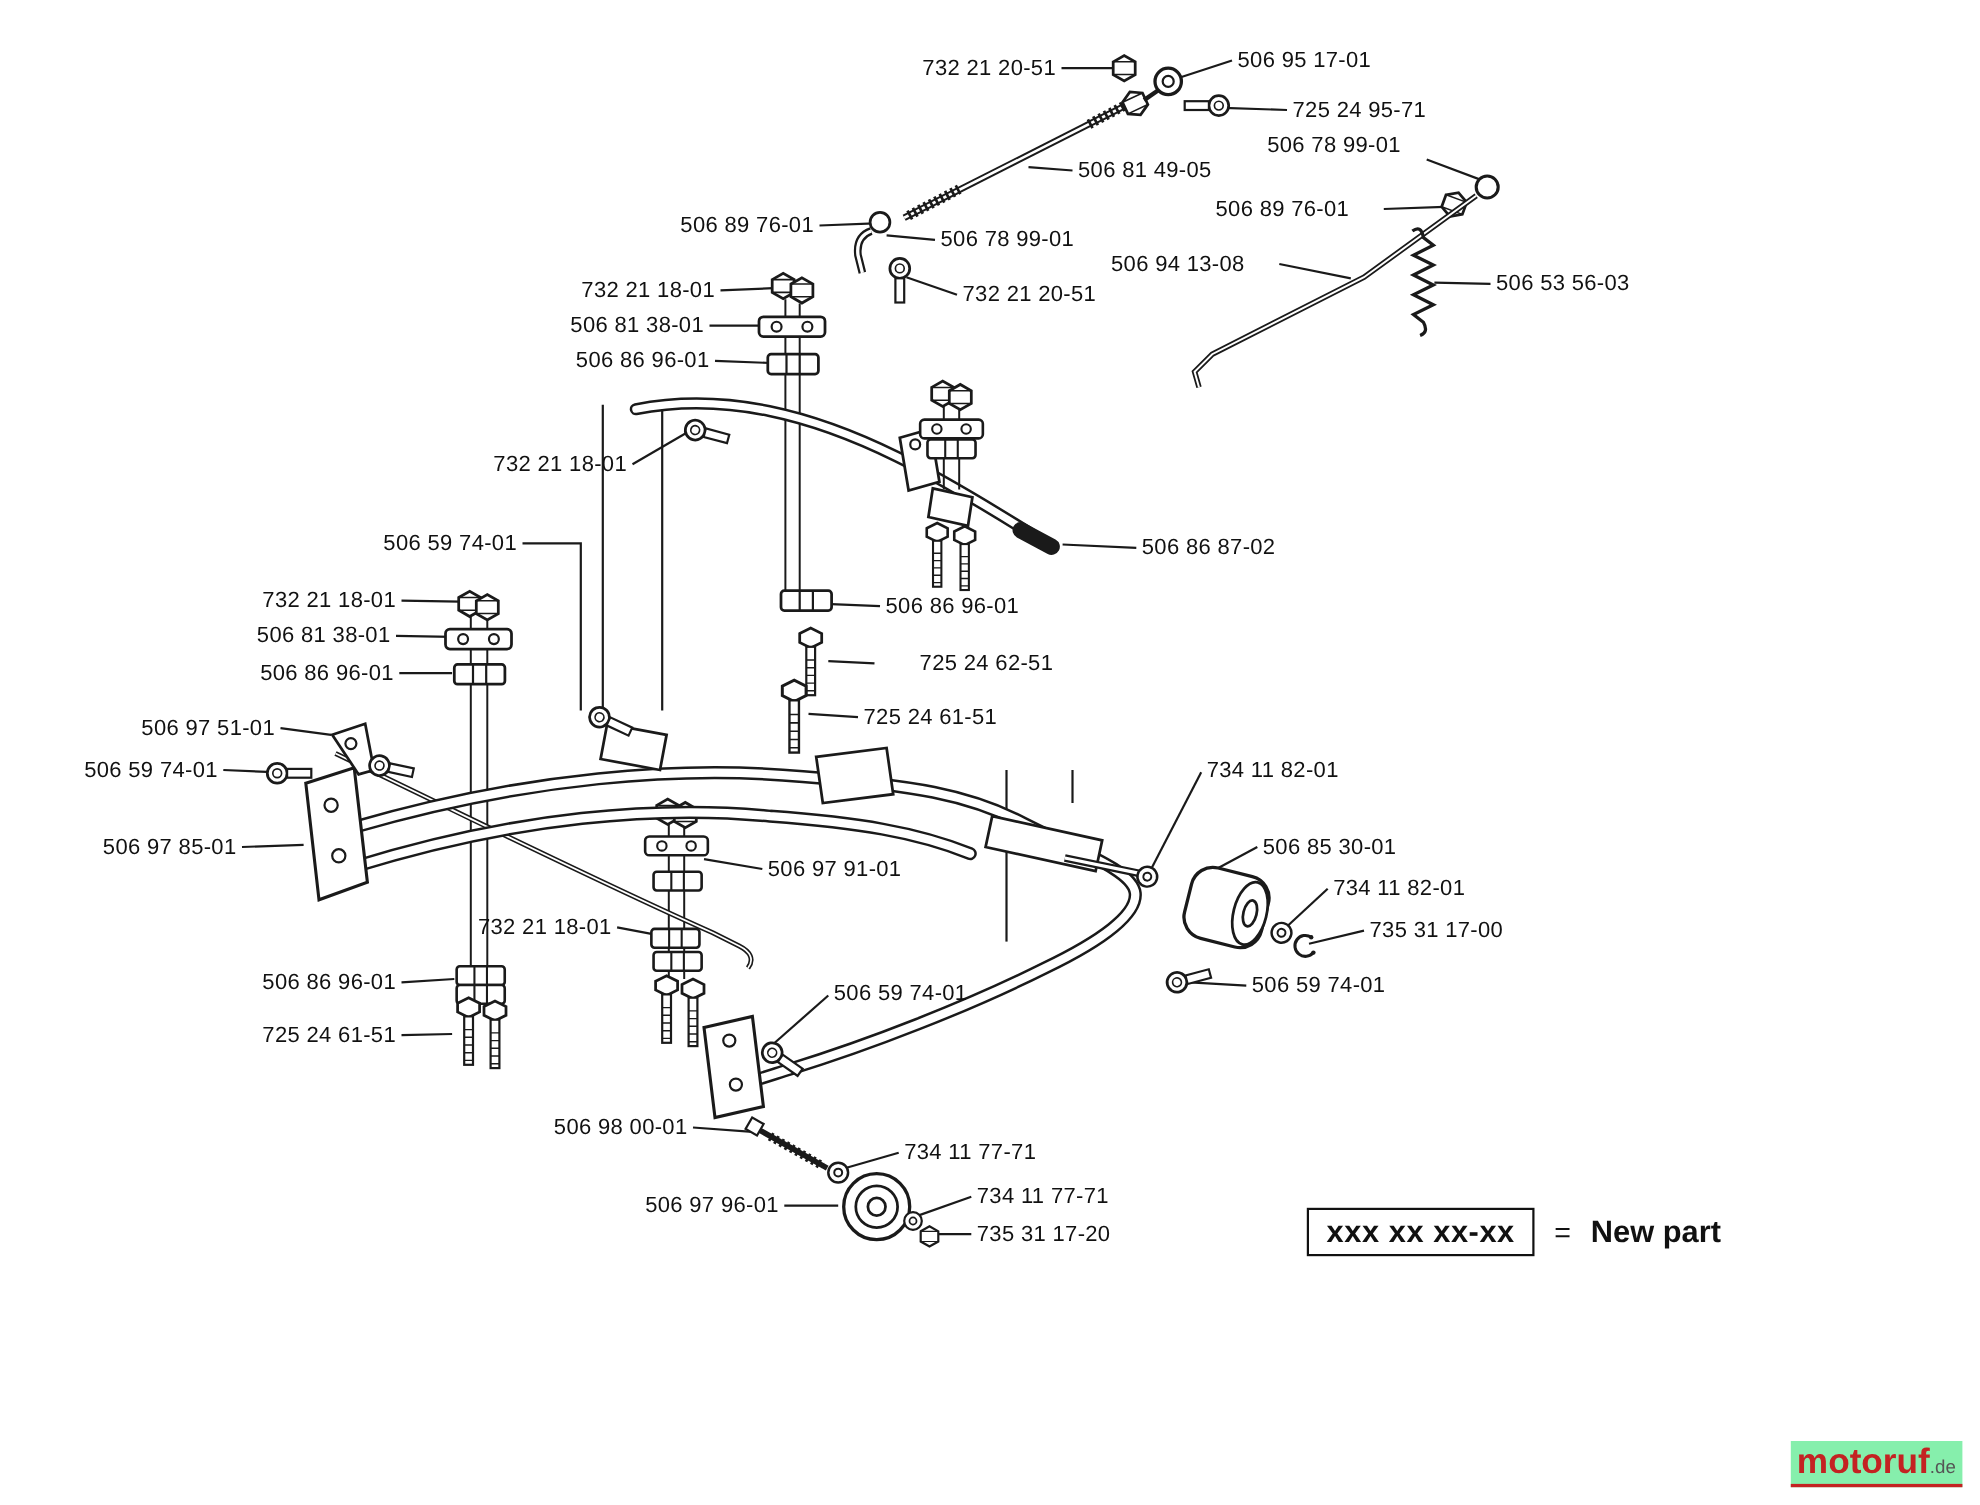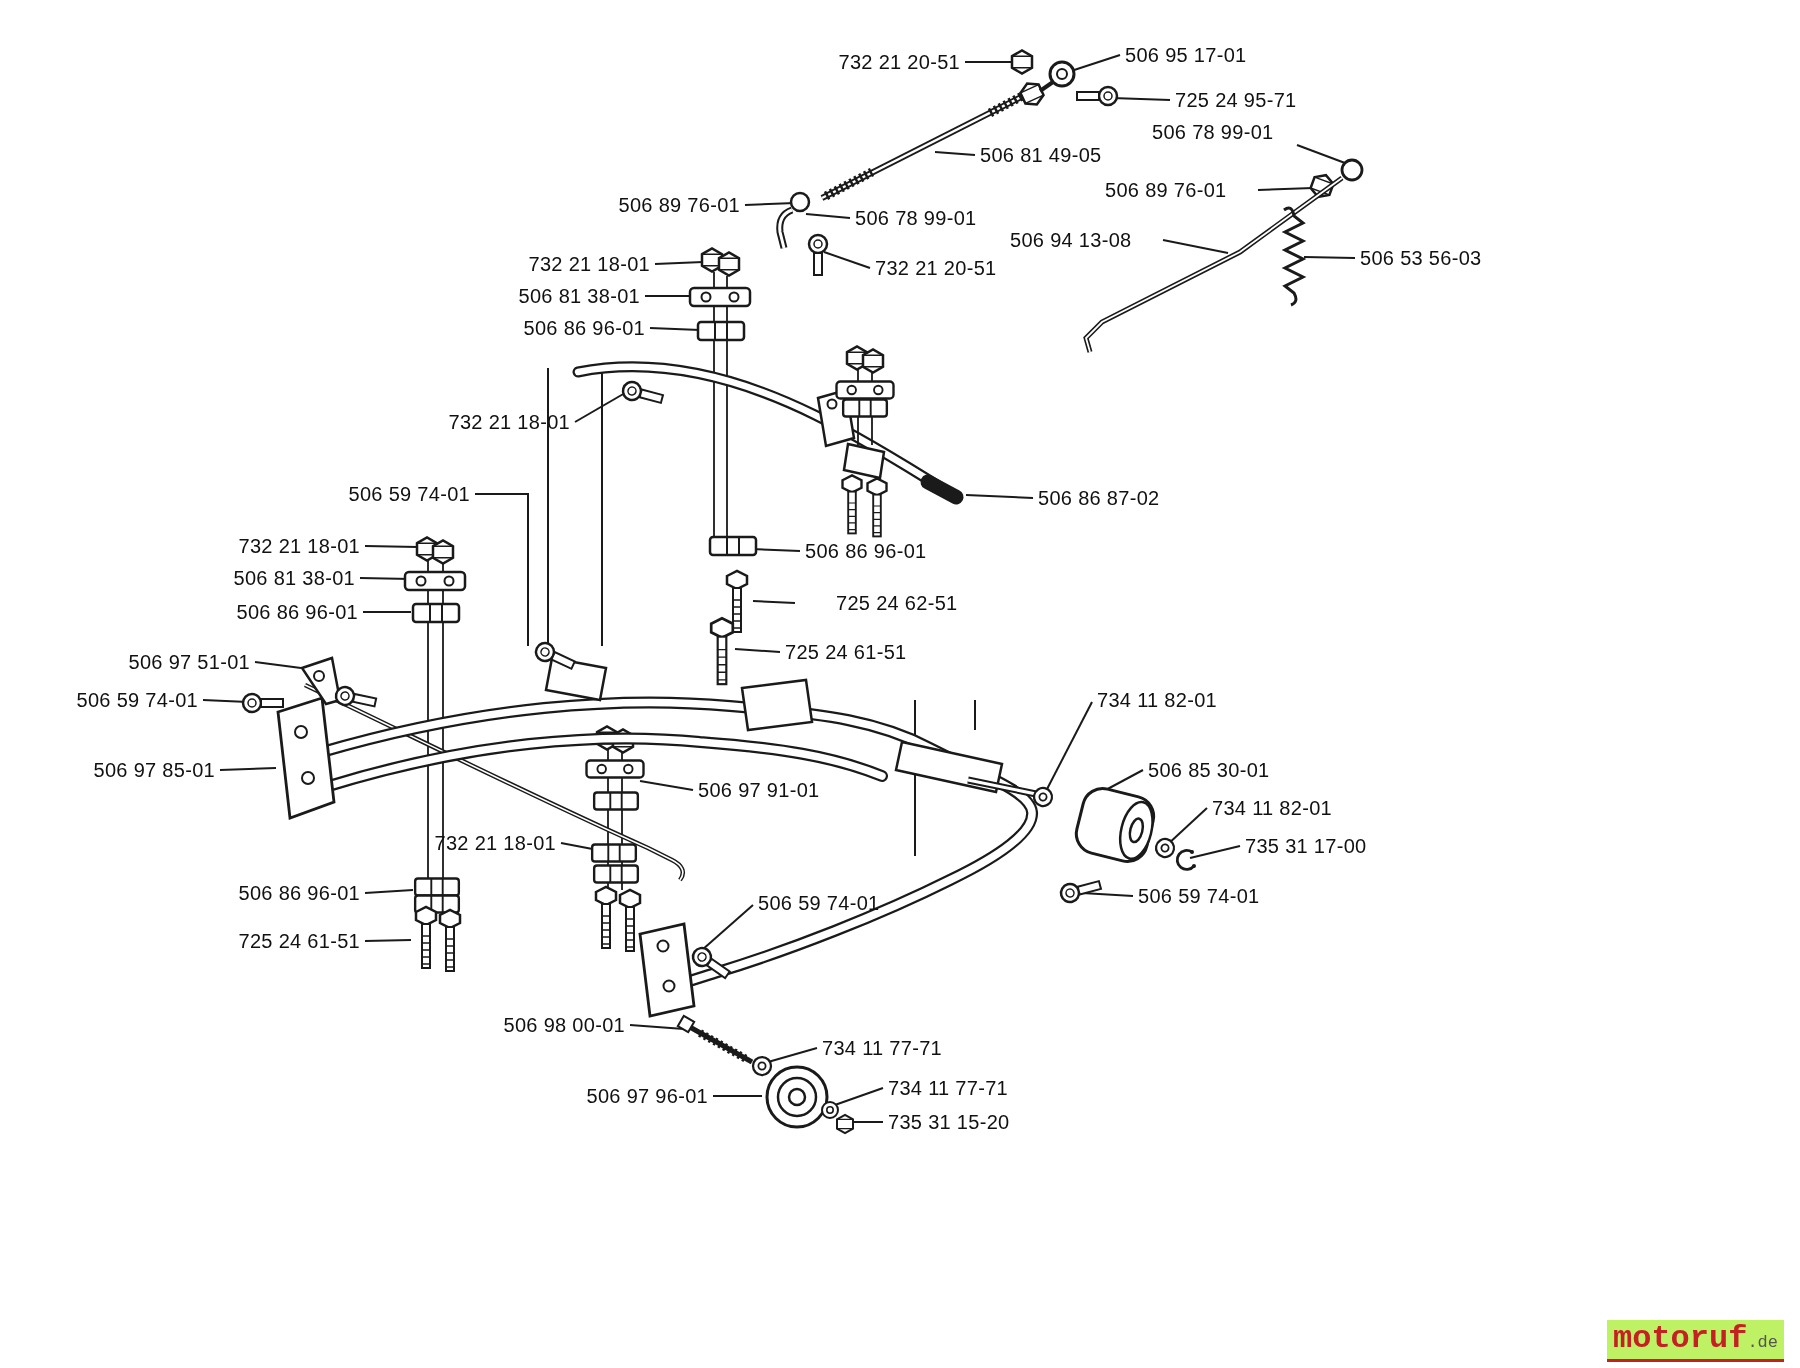--- a/index.html
+++ b/index.html
@@ -17,24 +17,24 @@
   .legend {
     position:absolute; left:1188px; top:1098px;
     display:flex; align-items:center; gap:18px; font-size:28px; color:#111;
   }
   .legend-box {
     border:2px solid #111; padding:4px 16px; font-weight:bold; letter-spacing:0.5px;
   }
   .legend-eq { font-size:26px; }
   .legend-label { font-weight:bold; }
   .watermark {
-    position:absolute; right:16px; bottom:6px;
-    font-family:Liberation Mono, monospace;
+    position:absolute; right:16px; bottom:16px;
+    font-family:Liberation Sans, sans-serif;
     border-bottom:3px solid #c42222; padding:0 6px 2px 6px;
-    background:#bef264;
+    background:#86efac;
   }
   .wm-brand { color:#c42222; font-size:32px; font-weight:bold; }
   .wm-tld { color:#555; font-size:17px; }
 </style>
 </head>
 <body>
 
 <div id="canvas">
 
   <svg width="1800" height="1368" viewBox="0 0 1800 1368">
@@ -291,20 +291,25 @@
   <div class="lbl" style="left:698px;top:774px">506 97 91-01</div>
   <div class="lbl ra" style="left:556px;top:827px">732 21 18-01</div>
   <div class="lbl" style="left:1138px;top:880px">506 59 74-01</div>
   <div class="lbl ra" style="left:360px;top:877px">506 86 96-01</div>
   <div class="lbl" style="left:758px;top:887px">506 59 74-01</div>
   <div class="lbl ra" style="left:360px;top:925px">725 24 61-51</div>
   <div class="lbl ra" style="left:625px;top:1009px">506 98 00-01</div>
   <div class="lbl" style="left:822px;top:1032px">734 11 77-71</div>
   <div class="lbl ra" style="left:708px;top:1080px">506 97 96-01</div>
   <div class="lbl" style="left:888px;top:1072px">734 11 77-71</div>
-  <div class="lbl" style="left:888px;top:1106px">735 31 15-20</div>
-
+  <div class="lbl" style="left:888px;top:1106px">735 31 17-20</div>
+
+  <div class="legend">
+    <span class="legend-box">xxx xx xx-xx</span>
+    <span class="legend-eq">=</span>
+    <span class="legend-label">New part</span>
+  </div>
 
   <div class="watermark">
     <span class="wm-brand">motoruf</span><span class="wm-tld">.de</span>
   </div>
 
 </div>
 
 </body></html>

